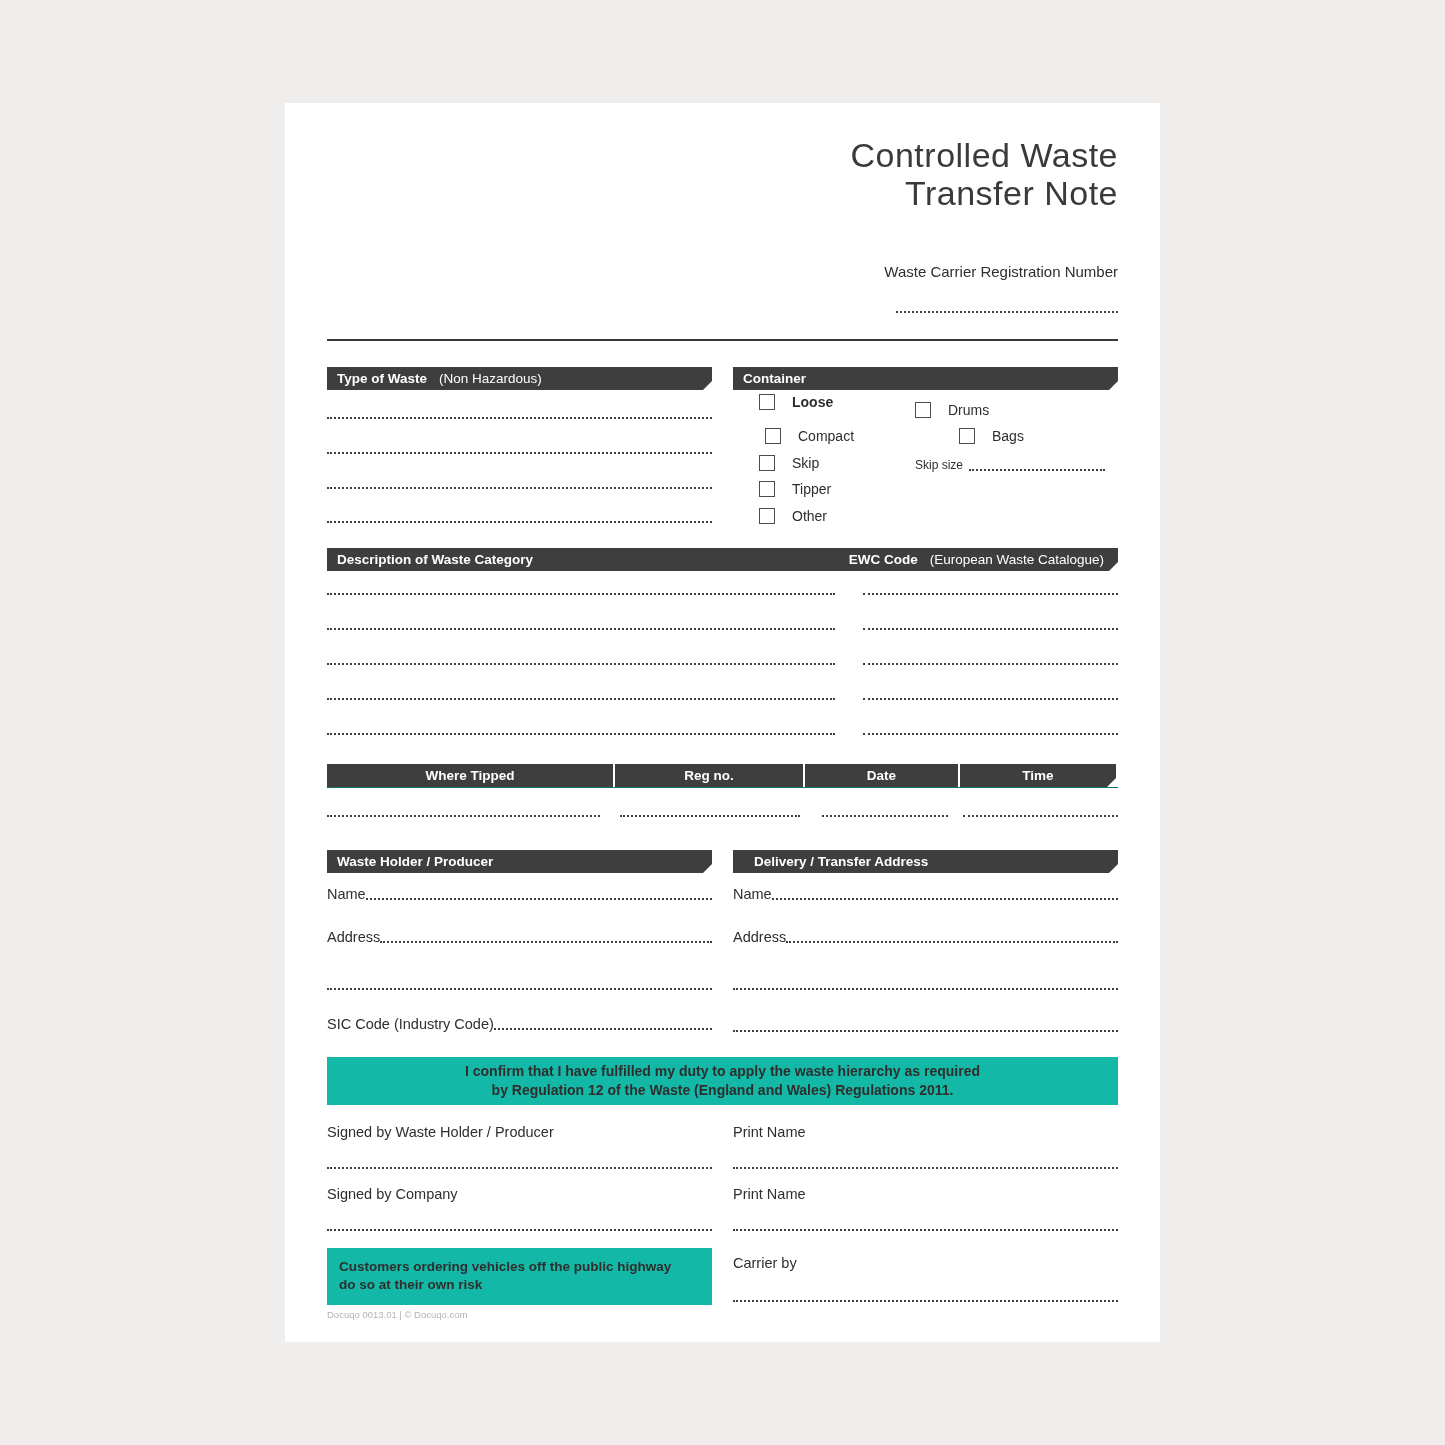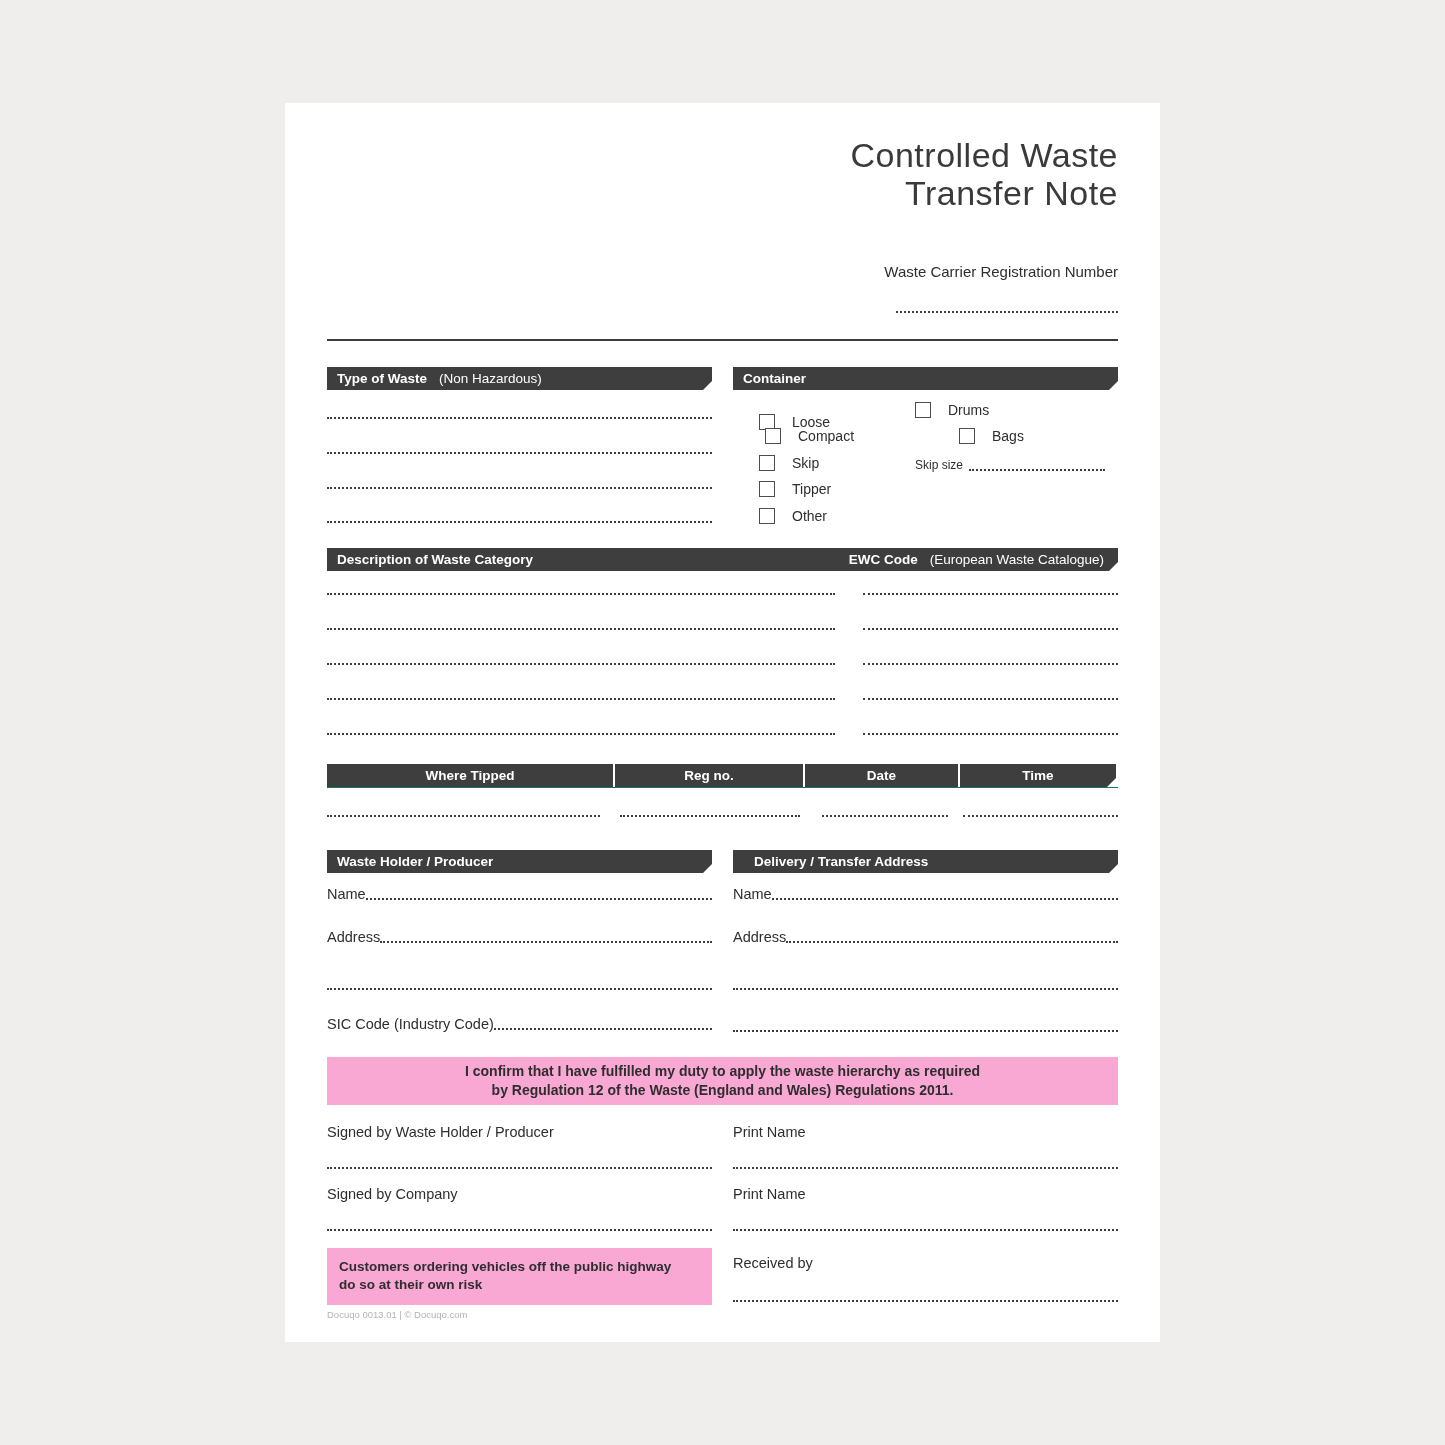--- a/index.html
+++ b/index.html
@@ -62,21 +62,21 @@
     display:flex; gap:2px; border-bottom:1px solid #0f766e;
   }
   .tip-cell {
     height:23px; background:#3e3e3e; color:#fff;
     font-size:13.5px; font-weight:bold; line-height:23px; text-align:center;
   }
   .tip-cell:last-child {
     clip-path:polygon(0 0,100% 0,100% calc(100% - 9px),calc(100% - 9px) 100%,0 100%);
   }
 
-  .gray-box { position:absolute; background:#f9a8d4; }
+  .gray-box { position:absolute; background:#14b8a6; }
   .confirm-box {
     left:42px; top:954px; width:791px; height:48px;
     font-size:14px; font-weight:bold; line-height:19px;
     text-align:center; padding-top:5px; color:#2e2e2e;
   }
   .notice-box {
     left:42px; top:1145px; width:385px; height:57px;
     font-size:13.5px; font-weight:bold; line-height:18px;
     padding:10px 12px; color:#2e2e2e;
   }
@@ -103,21 +103,21 @@
   </div>
   <div class="bar" style="left:448px; top:264px; width:385px;">
     <b>Container</b>
   </div>
 
   <div class="dotline" style="left:42px; top:314px; width:385px;"></div>
   <div class="dotline" style="left:42px; top:349px; width:385px;"></div>
   <div class="dotline" style="left:42px; top:384px; width:385px;"></div>
   <div class="dotline" style="left:42px; top:418px; width:385px;"></div>
 
-  <div class="cb-row" style="left:474px; top:308px;">
+  <div class="cb-row" style="left:474px; top:288px;font-weight:bold;">
     <span class="checkbox"></span>
     <span class="cb-label">Loose</span>
   </div>
   <div class="cb-row" style="left:480px; top:322px;">
     <span class="checkbox"></span>
     <span class="cb-label">Compact</span>
   </div>
   <div class="cb-row" style="left:474px; top:349px;">
     <span class="checkbox"></span>
     <span class="cb-label">Skip</span>
@@ -220,18 +220,18 @@
   <div class="plain-label" style="left:42px; top:1083px;">Signed by Company</div>
   <div class="plain-label" style="left:448px; top:1083px;">Print Name</div>
   <div class="dotline" style="left:42px; top:1126px; width:385px;"></div>
   <div class="dotline" style="left:448px; top:1126px; width:385px;"></div>
 
   <div class="gray-box notice-box">
     <div>Customers ordering vehicles off the public highway</div>
     <div>do so at their own risk</div>
   </div>
 
-  <div class="plain-label" style="left:448px; top:1152px;">Received by</div>
+  <div class="plain-label" style="left:448px; top:1152px;">Carrier by</div>
   <div class="dotline" style="left:448px; top:1197px; width:385px;"></div>
 
   <div class="footer-note">Docuqo 0013.01 | © Docuqo.com</div>
 
 </div>
 
 </body></html>

